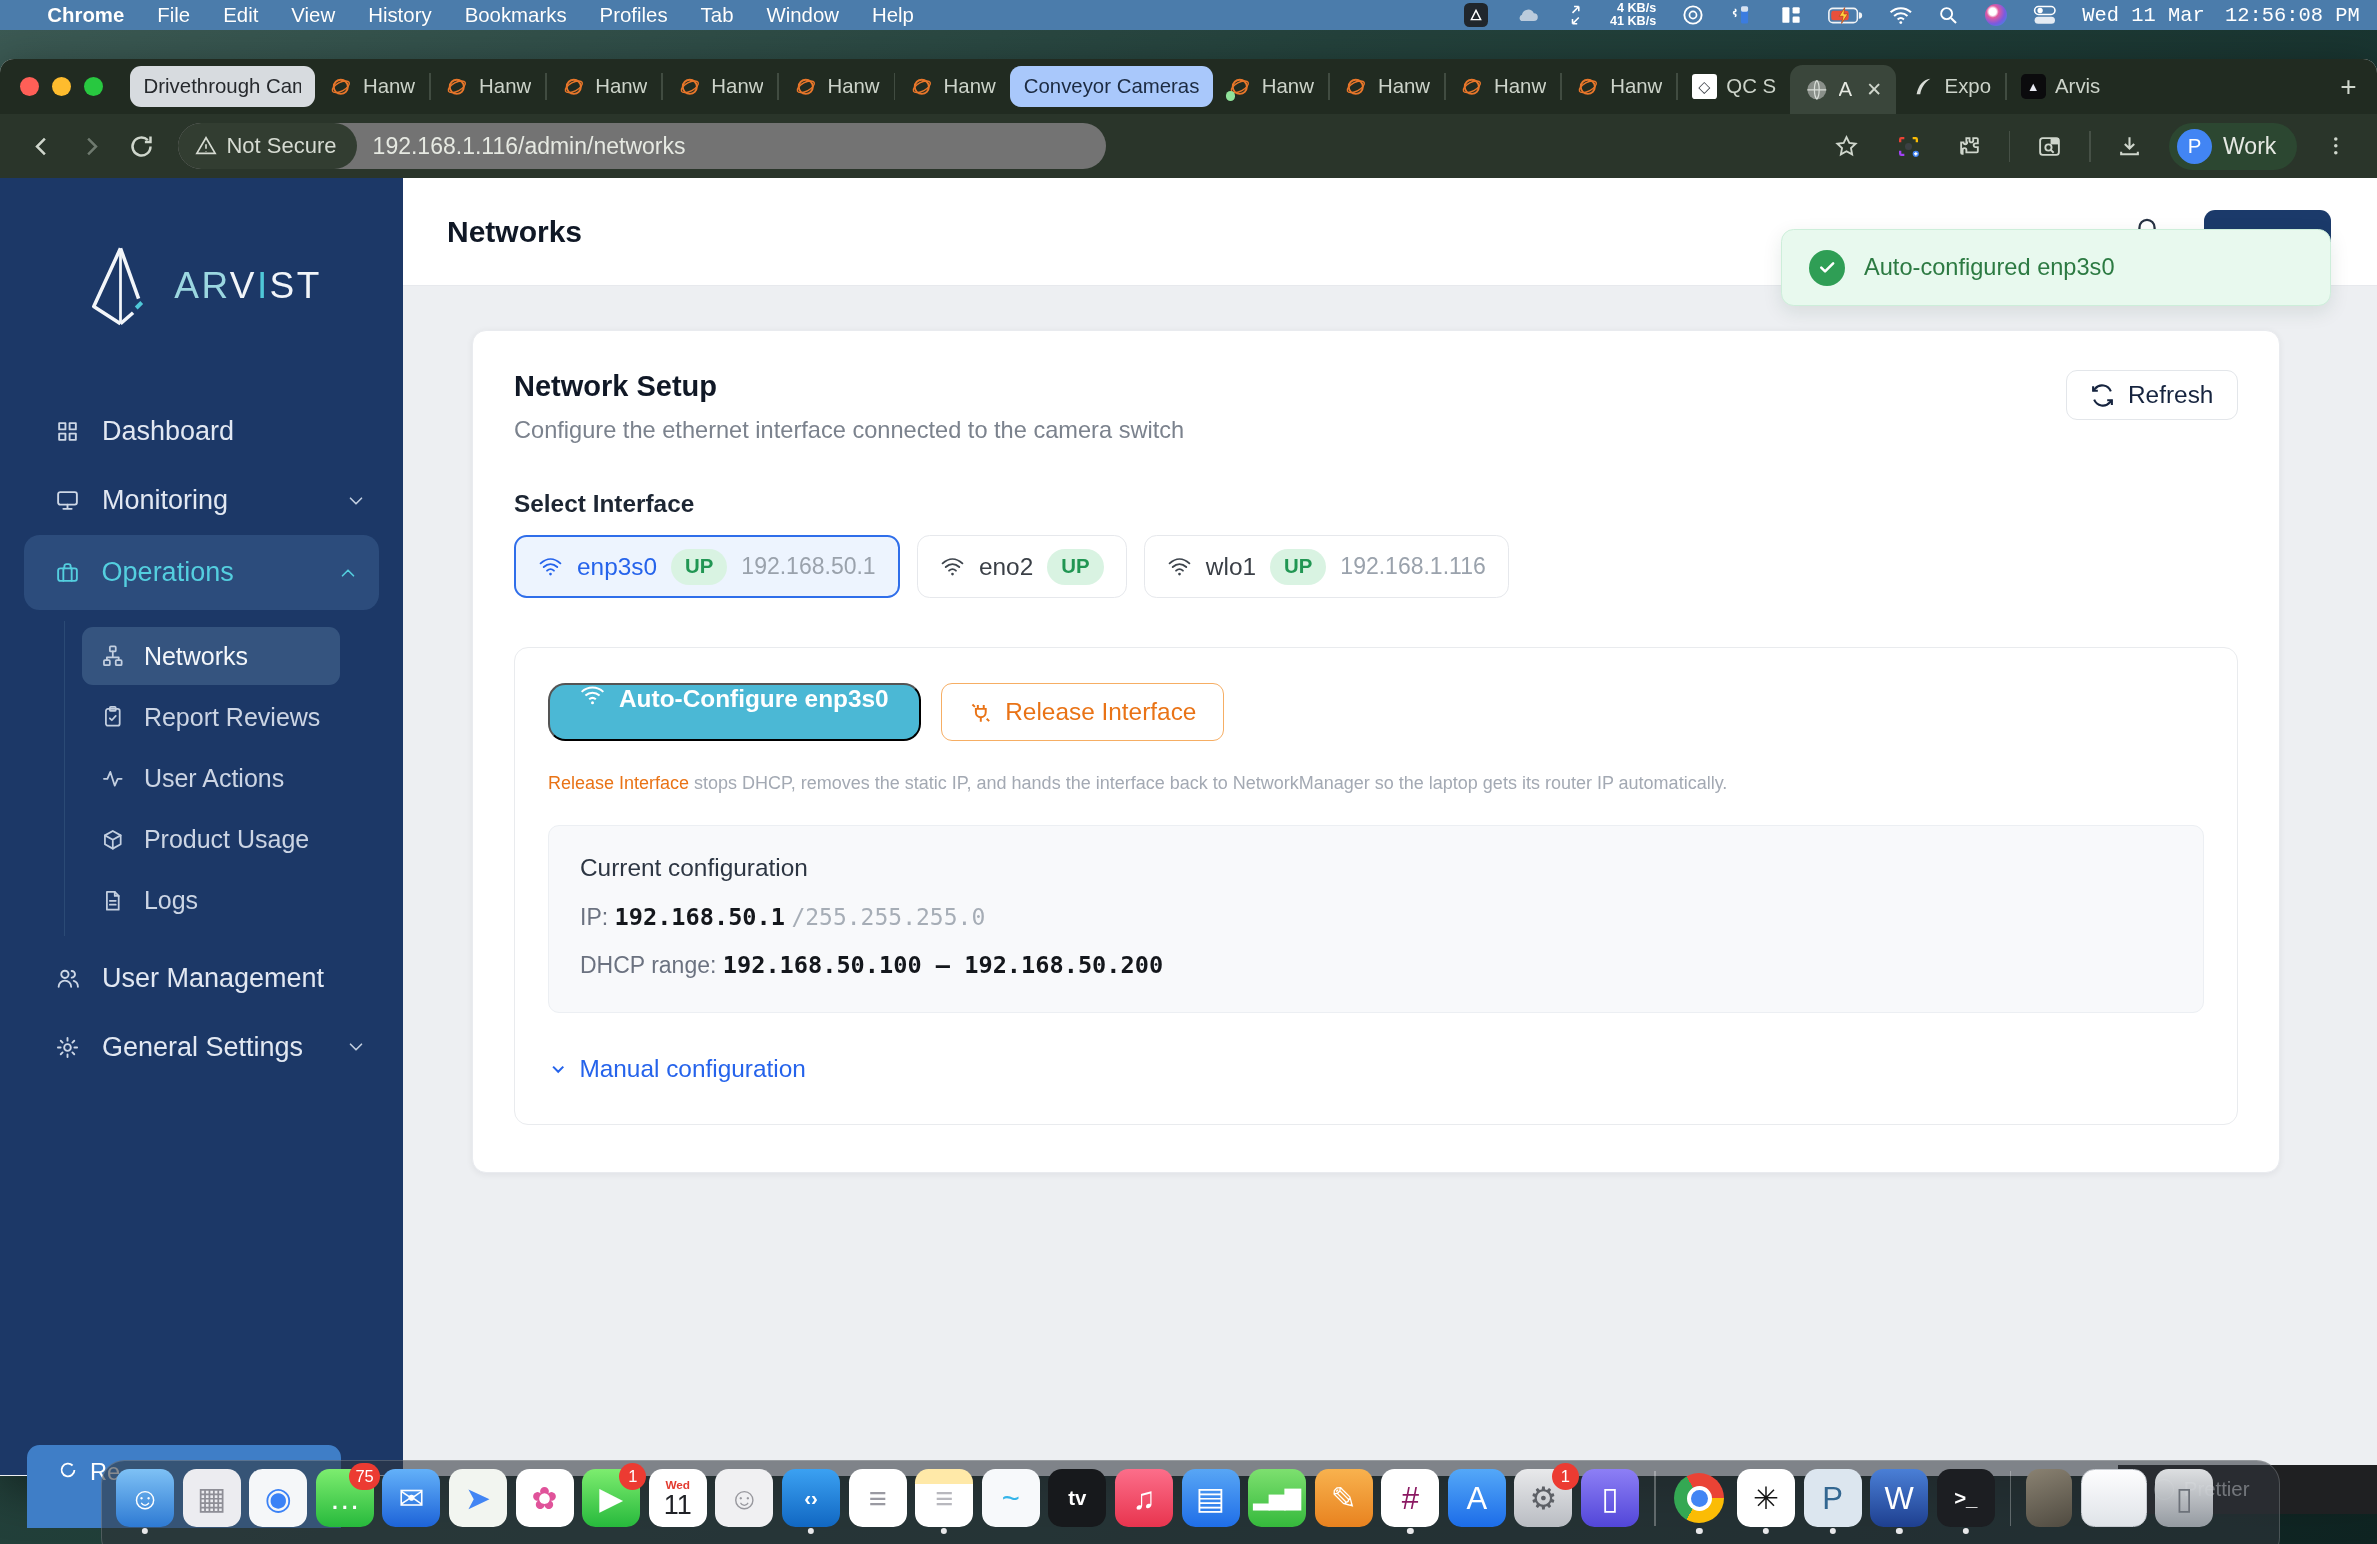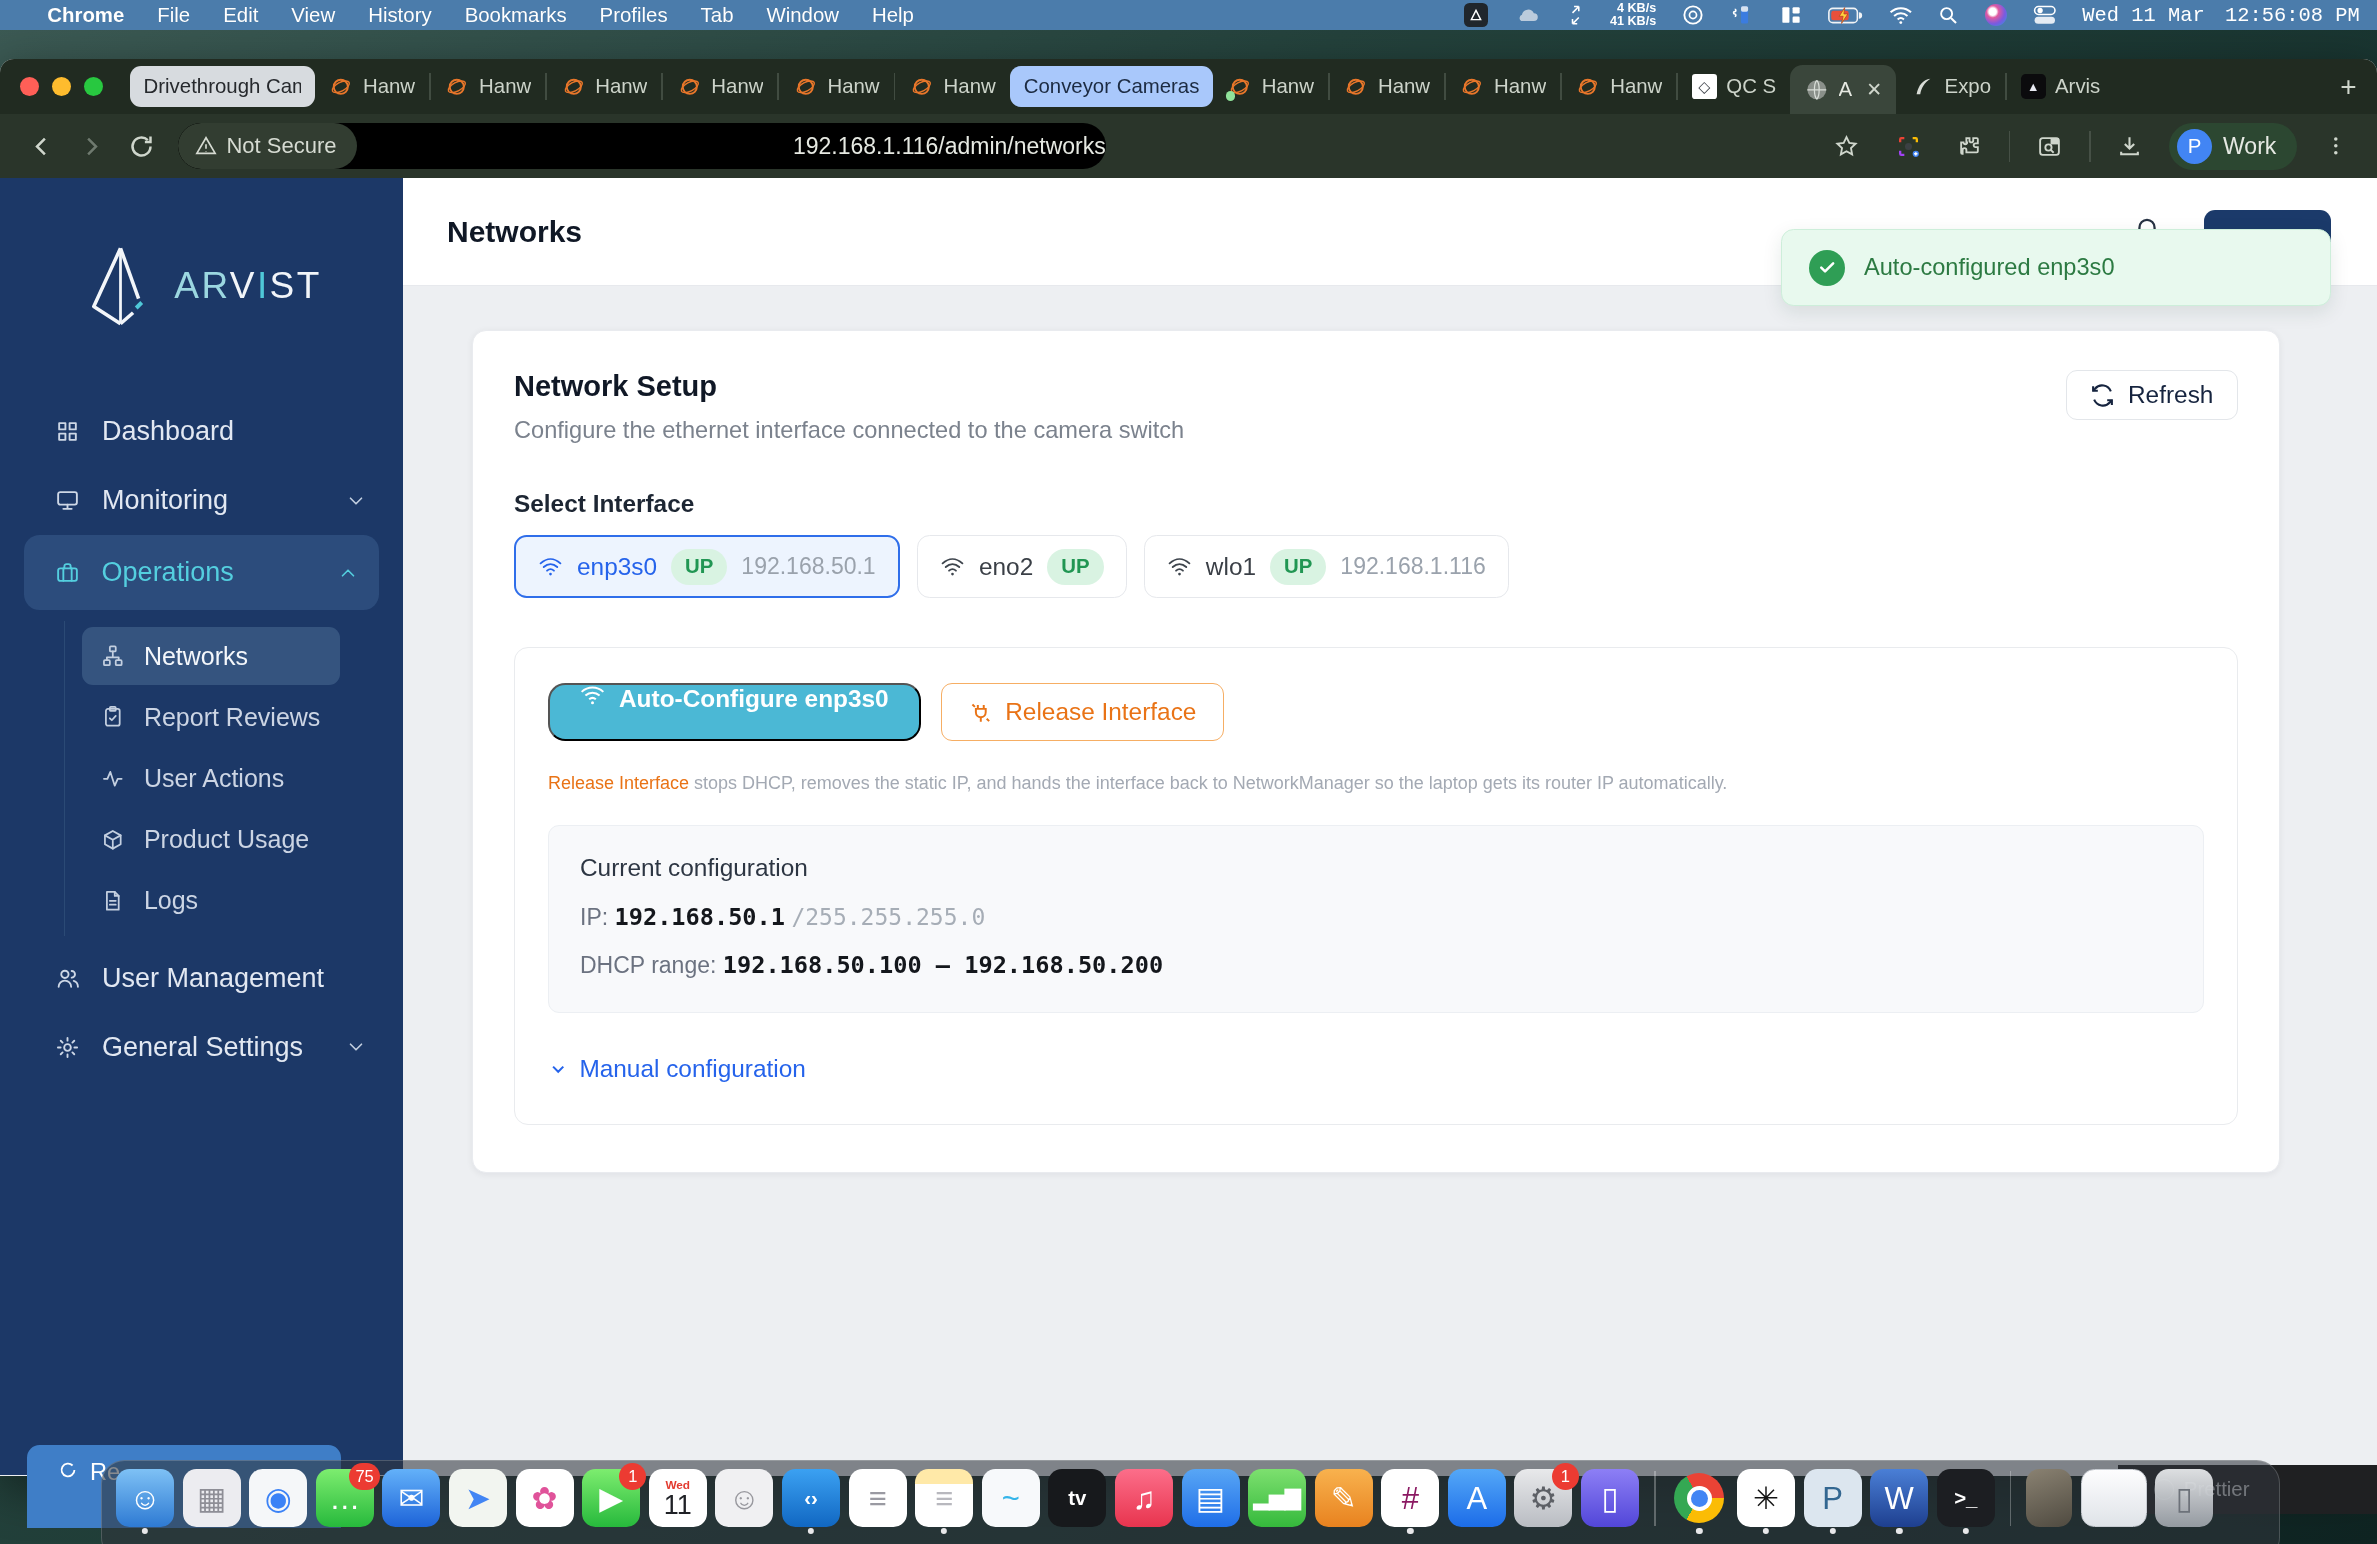--- a/index.html
+++ b/index.html
@@ -41,22 +41,22 @@
   .tab .close-x { font-size:19px; color:#cfd6cc; margin-left:4.7px; }
   .tab-div { width:1.6px; height:27px; background:#414c41; flex:0 0 auto; }
   .fav { width:25px; height:25px; flex:0 0 auto; display:flex; align-items:center; justify-content:center; position:relative; }
   .fav .gdot { position:absolute; left:-1.6px; bottom:-1.6px; width:9.4px; height:9.4px; border-radius:50%; background:#8fe39a; }
   .fav-sq-white { width:25px; height:25px; background:#fff; border-radius:3.1px; display:flex; align-items:center; justify-content:center; color:#3a3f46; font-size:15.7px; }
   .fav-sq-black { width:25px; height:25px; background:#0b0b0d; border-radius:4.7px; display:flex; align-items:center; justify-content:center; color:#e8eaf2; font-size:12.6px; }
   .newtab { color:#cfd6cc; font-size:28px; margin:0 20.4px; }
 
   .toolbar { height:64px; background:#2a352a; display:flex; align-items:center; padding:0 19px; gap:6.3px; }
   .navbtn { width:44px; height:44px; display:flex; align-items:center; justify-content:center; }
-  .urlpill { height:46px; background:#000000; border-radius:23px; display:flex; align-items:center;
-             flex:0 0 928px; margin-left:7.9px; overflow:hidden;justify-content:space-between; }
+  .urlpill { height:46px; background:#737373; border-radius:23px; display:flex; align-items:center;
+             flex:0 0 928px; margin-left:7.9px; overflow:hidden; }
   .nschip { height:46px; display:flex; align-items:center; gap:9.4px; background:#323d31; border-radius:23px;
             padding:0 20.4px 0 17.3px; color:#d6dbd2; font-size:22px; }
   .urltext { color:#e6e9e2; font-size:23px; margin-left:15.7px; }
   .tb-right { margin-left:auto; display:flex; align-items:center; gap:17.3px; }
   .tb-divider { width:1.6px; height:31px; background:#465046; }
   .profile-pill { display:flex; align-items:center; gap:11px; background:#2c4731; border-radius:25px;
                   height:47px; padding:0 20.4px 0 7.9px; color:#e6e9e3; font-size:23px; }
   .pavatar { width:35px; height:35px; border-radius:50%; background:#4285f4; color:#fff; font-size:20.4px;
              display:flex; align-items:center; justify-content:center; }
 

